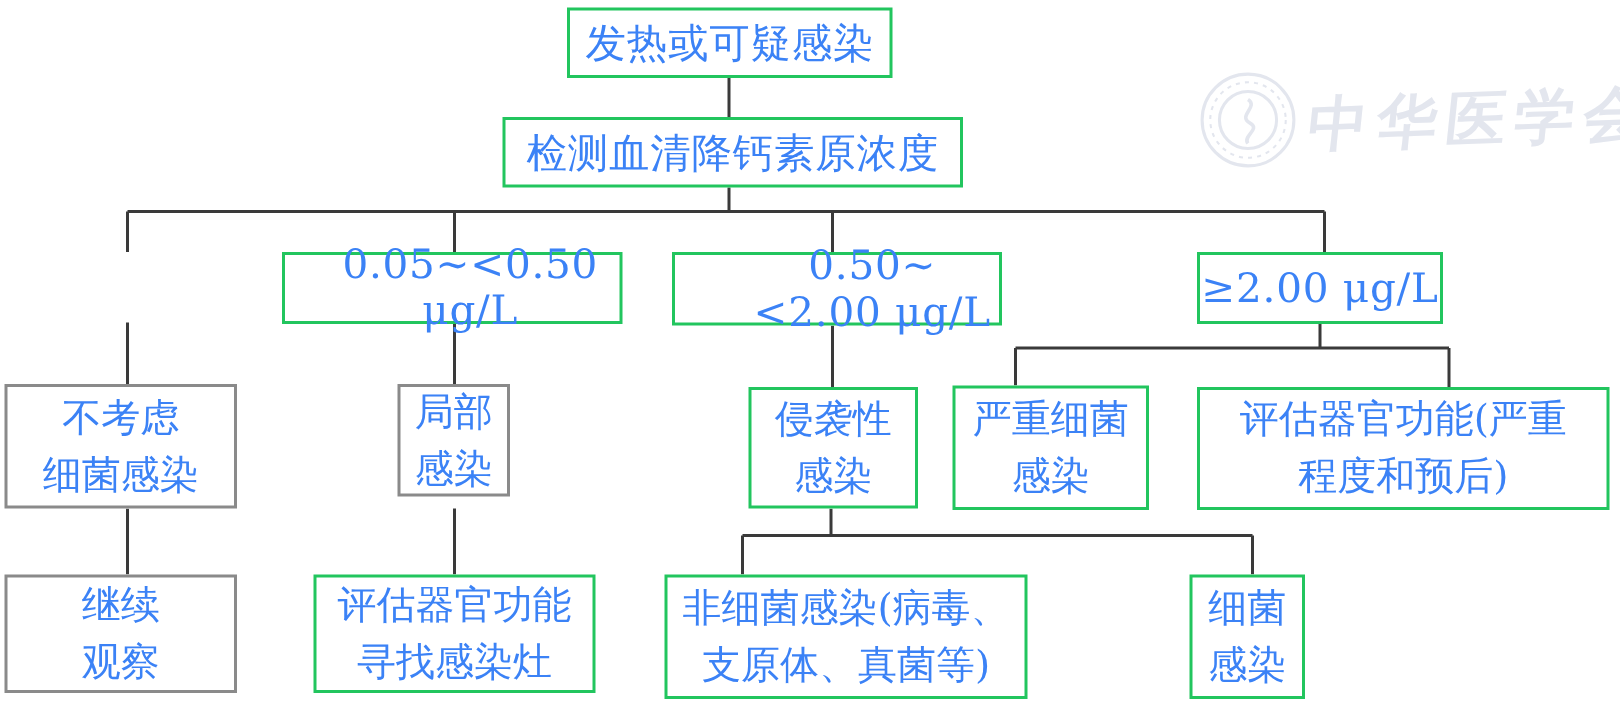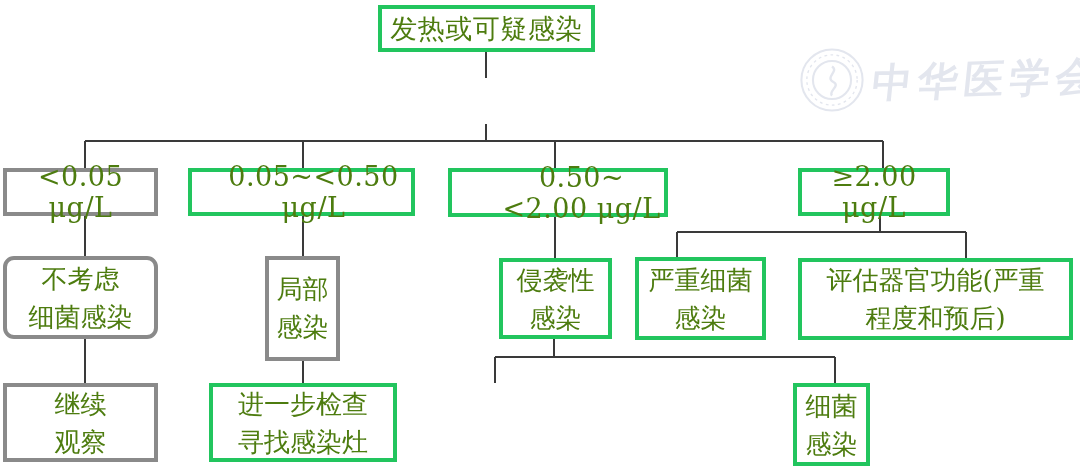--- a/index.html
+++ b/index.html
@@ -3,21 +3,21 @@
 <meta charset="utf-8">
 <style>
   html,body{margin:0;padding:0;background:#ffffff;}
   .stage{
     position:relative;width:1080px;height:472px;background:#ffffff;overflow:hidden;
     font-family:"DejaVu Serif","Liberation Serif",serif;
   }
   .connectors{position:absolute;left:0;top:0;z-index:1;}
   .node{
     position:absolute;z-index:2;box-sizing:border-box;
-    border:4px solid #22c55e;background:#ffffff;color:#4d7c0f;
+    border:2px solid #22c55e;background:#ffffff;color:#3b82f6;
     display:flex;align-items:center;justify-content:center;
     text-align:center;white-space:pre-line;
   }
   .node.light{border-color:#8a8a8a;}
   .fs-lg{font-size:27px;letter-spacing:0.5px;}
   .fs-md{font-size:26px;line-height:38px;}
   .watermark{
     position:absolute;z-index:0;left:798px;top:42px;width:280px;height:75px;
     display:flex;align-items:center;pointer-events:none;
   }
@@ -63,47 +63,49 @@
       M495 357 V383
       M835 357 V383
       M880 216 V232
       M677 232 H966
       M677 232 V257
       M966 232 V258"></path>
   </svg>
 
   <div class="node fs-lg" style="left:378px;top:5px;width:217px;height:47px;">发热或可疑感染</div>
 
+  <div class="node fs-lg" style="left:335px;top:78px;width:307px;height:47px;">检测血清降钙素原浓度</div>
 
-  <div class="node fs-lg light" style="left:3px;top:168px;width:155px;height:48px;">&lt;0.05 μg/L</div>
 
   <div class="node fs-lg" style="left:188px;top:168px;width:227px;height:48px;padding-left:24px;">0.05~&lt;0.50 μg/L</div>
 
   <div class="node fs-lg" style="left:448px;top:168px;width:220px;height:49px;padding-left:47px;">0.50~&lt;2.00 μg/L</div>
 
-  <div class="node fs-lg" style="left:798px;top:168px;width:152px;height:48px;">≥2.00 μg/L</div>
+  <div class="node fs-lg" style="left:798px;top:168px;width:164px;height:48px;">≥2.00 μg/L</div>
 
-  <div class="node fs-md light" style="left:3px;top:256px;width:155px;height:83px;border-radius:11px;">不考虑
+  <div class="node fs-md light" style="left:3px;top:256px;width:155px;height:83px;">不考虑
 细菌感染</div>
 
-  <div class="node fs-md light" style="left:265px;top:256px;width:75px;height:105px;font-family:Liberation Serif, serif;">局部
+  <div class="node fs-md light" style="left:265px;top:256px;width:75px;height:75px;">局部
 感染</div>
 
   <div class="node fs-md" style="left:499px;top:258px;width:113px;height:81px;">侵袭性
 感染</div>
 
   <div class="node fs-md" style="left:635px;top:257px;width:131px;height:83px;">严重细菌
 感染</div>
 
   <div class="node fs-md light" style="left:3px;top:383px;width:155px;height:79px;">继续
 观察</div>
 
   <div class="node fs-md" style="left:798px;top:258px;width:275px;height:82px;">评估器官功能(严重
 程度和预后)</div>
 
-  <div class="node fs-md" style="left:209px;top:383px;width:188px;height:79px;">进一步检查
+  <div class="node fs-md" style="left:209px;top:383px;width:188px;height:79px;">评估器官功能
 寻找感染灶</div>
 
+  <div class="node fs-md" style="left:443px;top:383px;width:242px;height:83px;">非细菌感染(病毒、
+支原体、真菌等)</div>
 
   <div class="node fs-md" style="left:793px;top:383px;width:77px;height:83px;">细菌
 感染</div>
 
 </div>
 
 </body></html>

